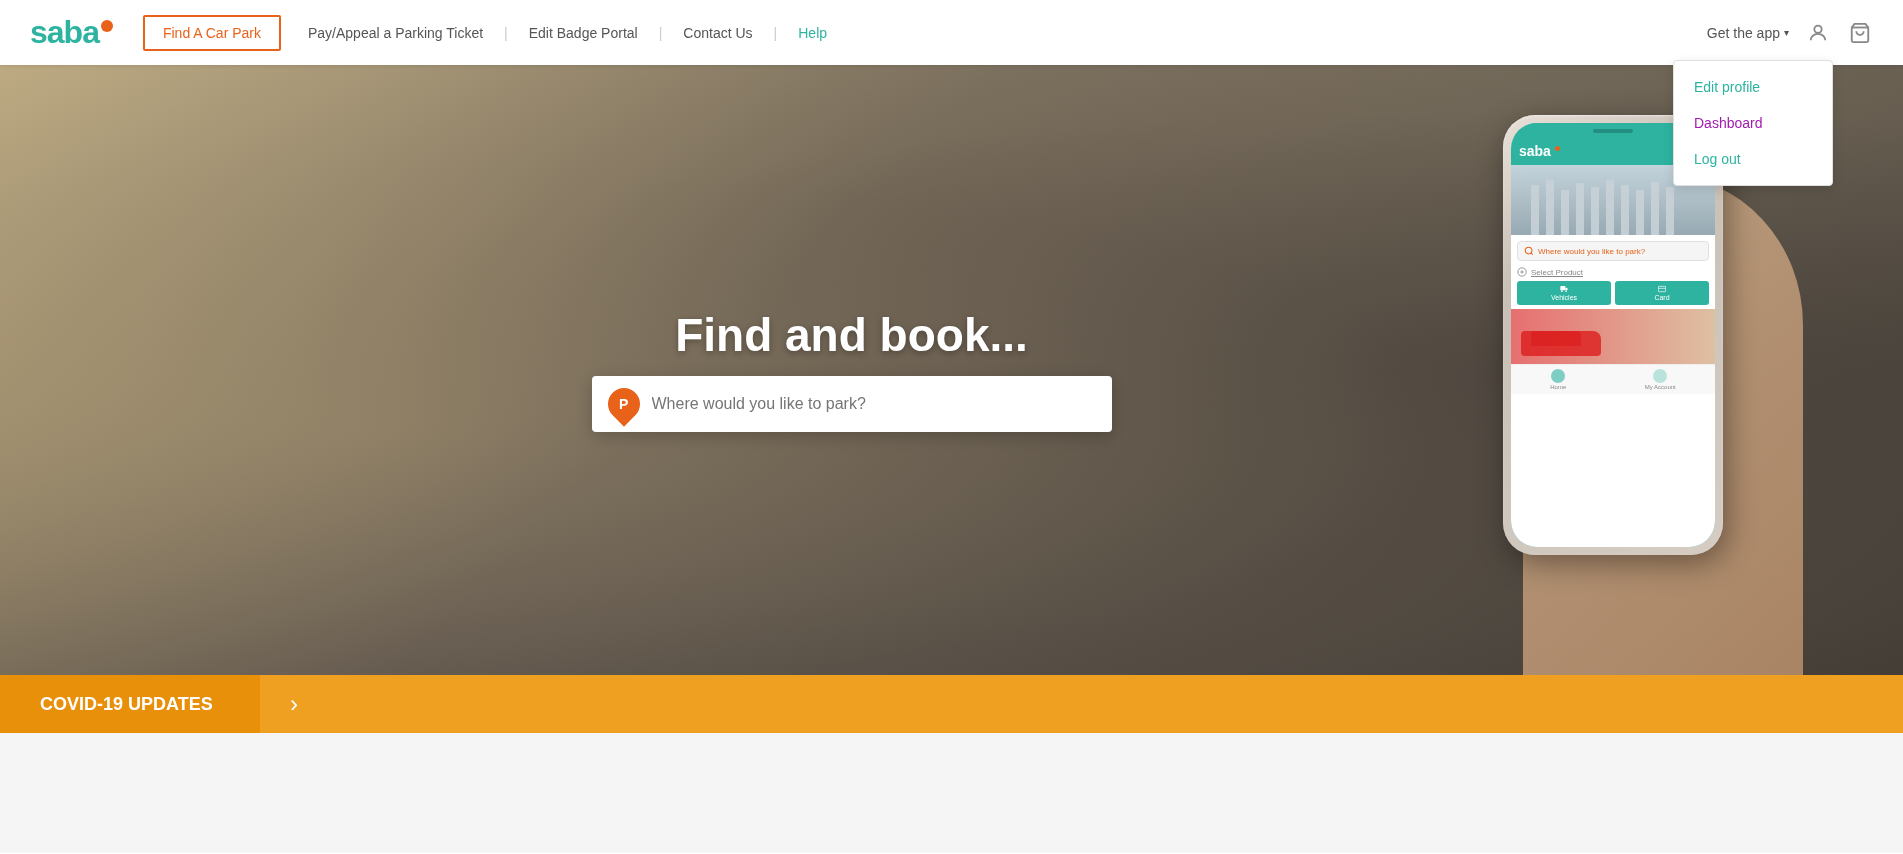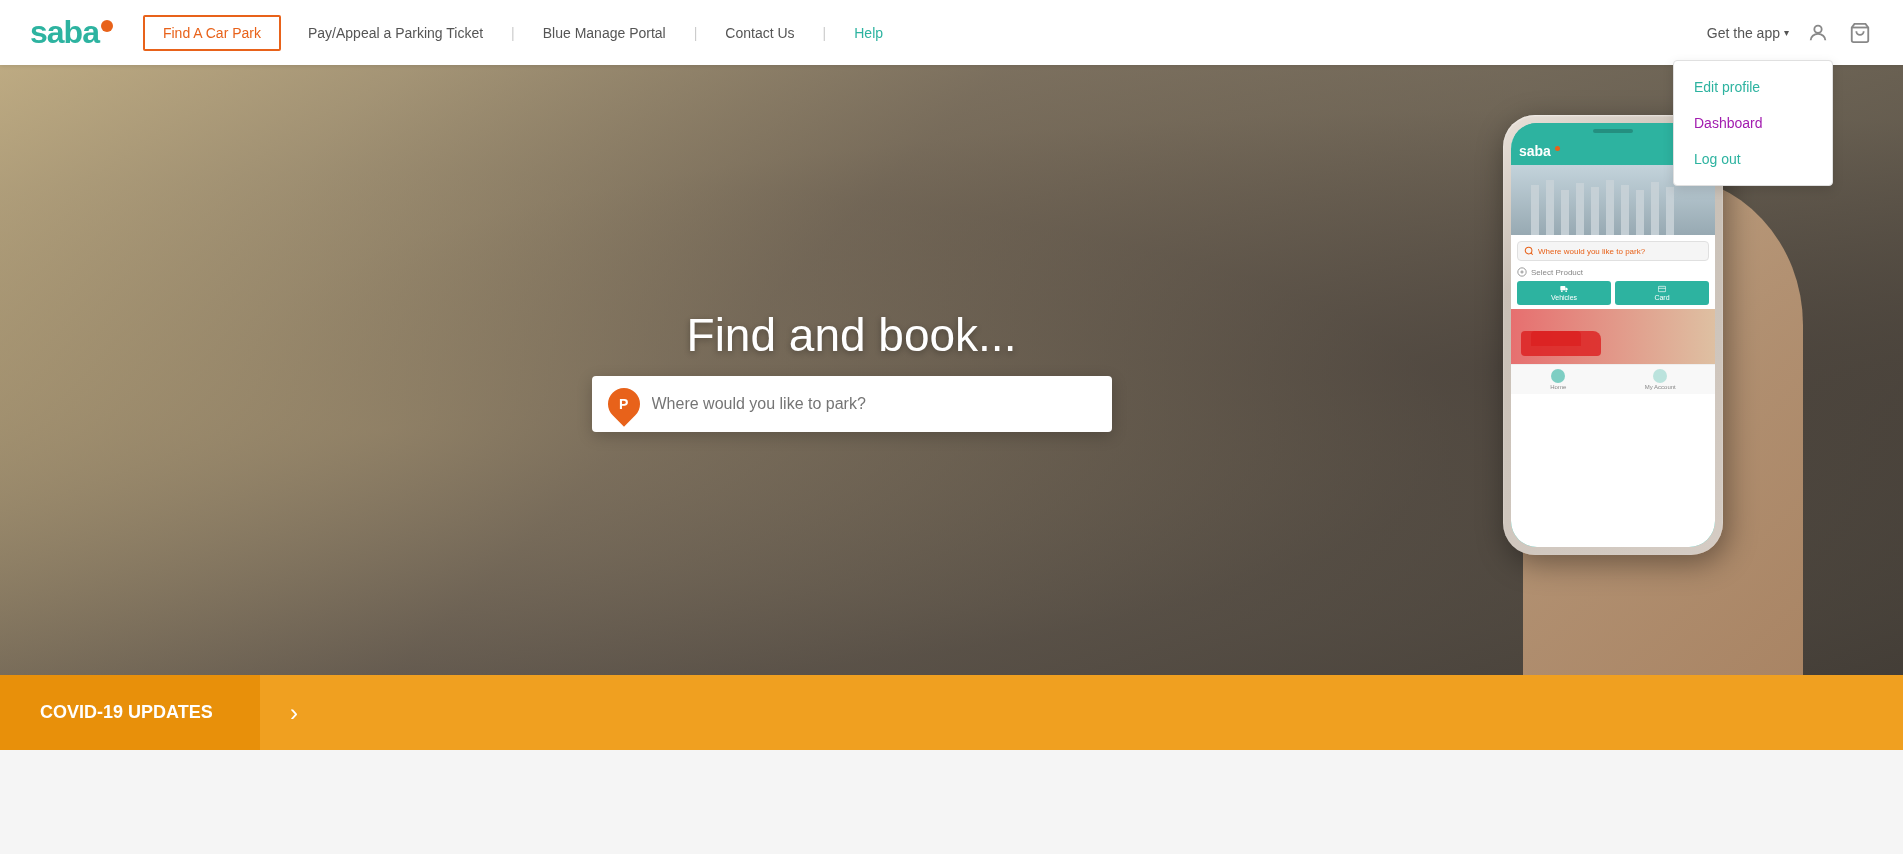--- a/index.html
+++ b/index.html
@@ -43,21 +43,21 @@
       font-size: 14px;
       cursor: pointer;
       border-radius: 2px;
       margin-right: 22px;
       font-weight: 500;
     }
 
     .nav-links {
       display: flex;
       align-items: center;
-      gap: 15px;
+      gap: 8px;
       flex: 1;
     }
     .nav-link {
       font-size: 14px;
       color: #555;
       text-decoration: none;
       cursor: pointer;
       padding: 0 5px;
     }
     .nav-link.help { color: #2db3a0; }
@@ -245,20 +245,21 @@
     }
     .phone-select-product {
       margin: 4px 6px;
       display: flex;
       align-items: center;
       gap: 4px;
     }
     .phone-select-text {
       font-size: 8px;
       color: #888;
+      text-decoration: underline;
     }
     .phone-bottom-buttons {
       margin: 4px 6px;
       display: flex;
       gap: 4px;
     }
     .phone-bottom-btn {
       flex: 1;
       padding: 4px;
       border-radius: 3px;
@@ -317,21 +318,21 @@
       z-index: 5;
       text-align: center;
       width: 100%;
       max-width: 700px;
       padding: 0 20px;
       margin-right: 200px;
     }
     .hero-title {
       font-size: 46px;
       color: #fff;
-      font-weight: 400;
+      font-weight: 700;
       margin-bottom: 14px;
       text-shadow: 0 2px 6px rgba(0,0,0,0.3);
     }
     .search-bar-container {
       background: #fff;
       border-radius: 4px;
       display: flex;
       align-items: center;
       padding: 12px 16px;
       gap: 12px;
@@ -364,21 +365,21 @@
       border: none;
       outline: none;
       font-size: 16px;
       color: #999;
     }
 
     
     .covid-banner {
       display: flex;
       align-items: center;
-      height: 75px;
+      height: 58px;
       background: #f0a020;
     }
     .covid-label {
       background: #e8900a;
       color: #fff;
       font-size: 18px;
       font-weight: bold;
       padding: 0 40px;
       height: 100%;
       display: flex;
@@ -412,21 +413,21 @@
   <div class="header-logo">
     <span class="logo-text">saba</span>
       <span class="logo-dot"></span>
   </div>
 
   <button class="find-car-park-btn">Find A Car Park</button>
 
   <nav class="nav-links">
     <a class="nav-link">Pay/Appeal a Parking Ticket</a>
     <span class="nav-separator">|</span>
-    <a class="nav-link">Blue Manage Portal</a>
+    <a class="nav-link">Edit Badge Portal</a>
     <span class="nav-separator">|</span>
     <a class="nav-link">Contact Us</a>
     <span class="nav-separator">|</span>
     <a class="nav-link help">Help</a>
   </nav>
 
   <div class="header-right">
     <div class="get-app-btn">
       <span>Get the app</span>
       <span class="chevron-down">▾</span>

